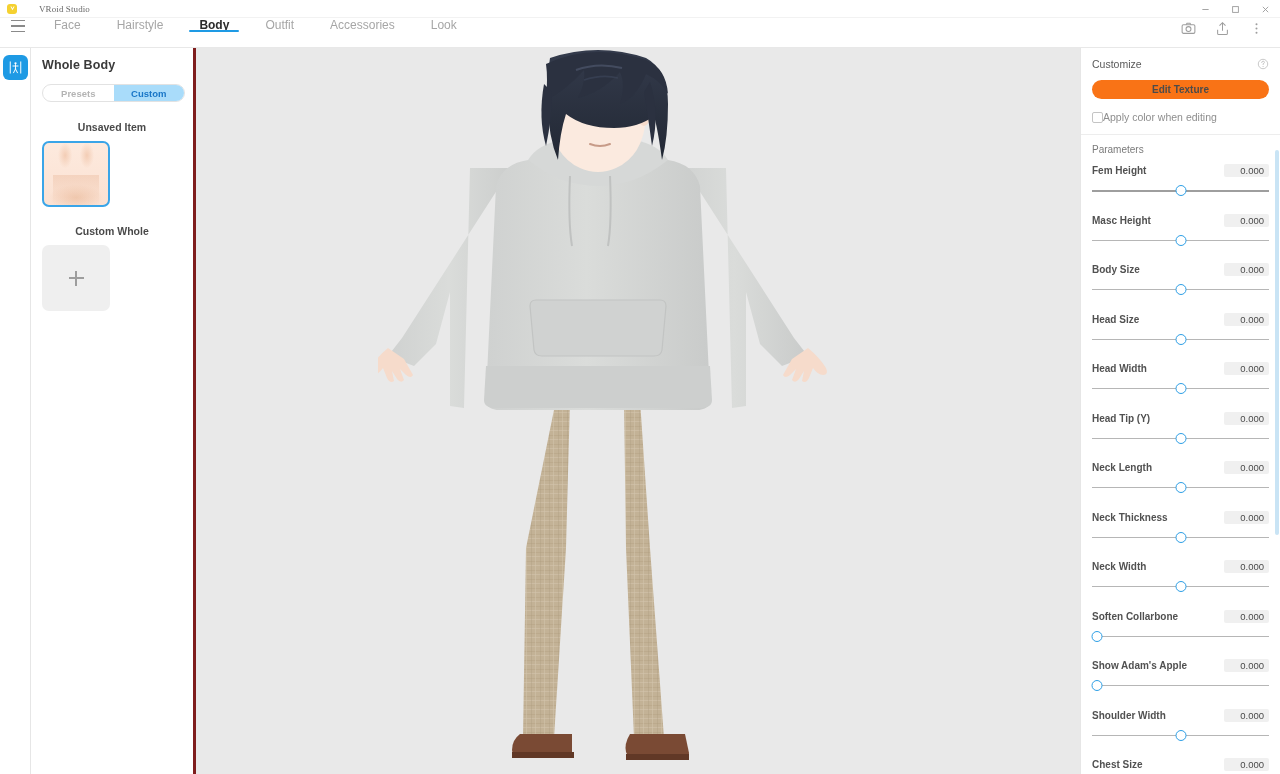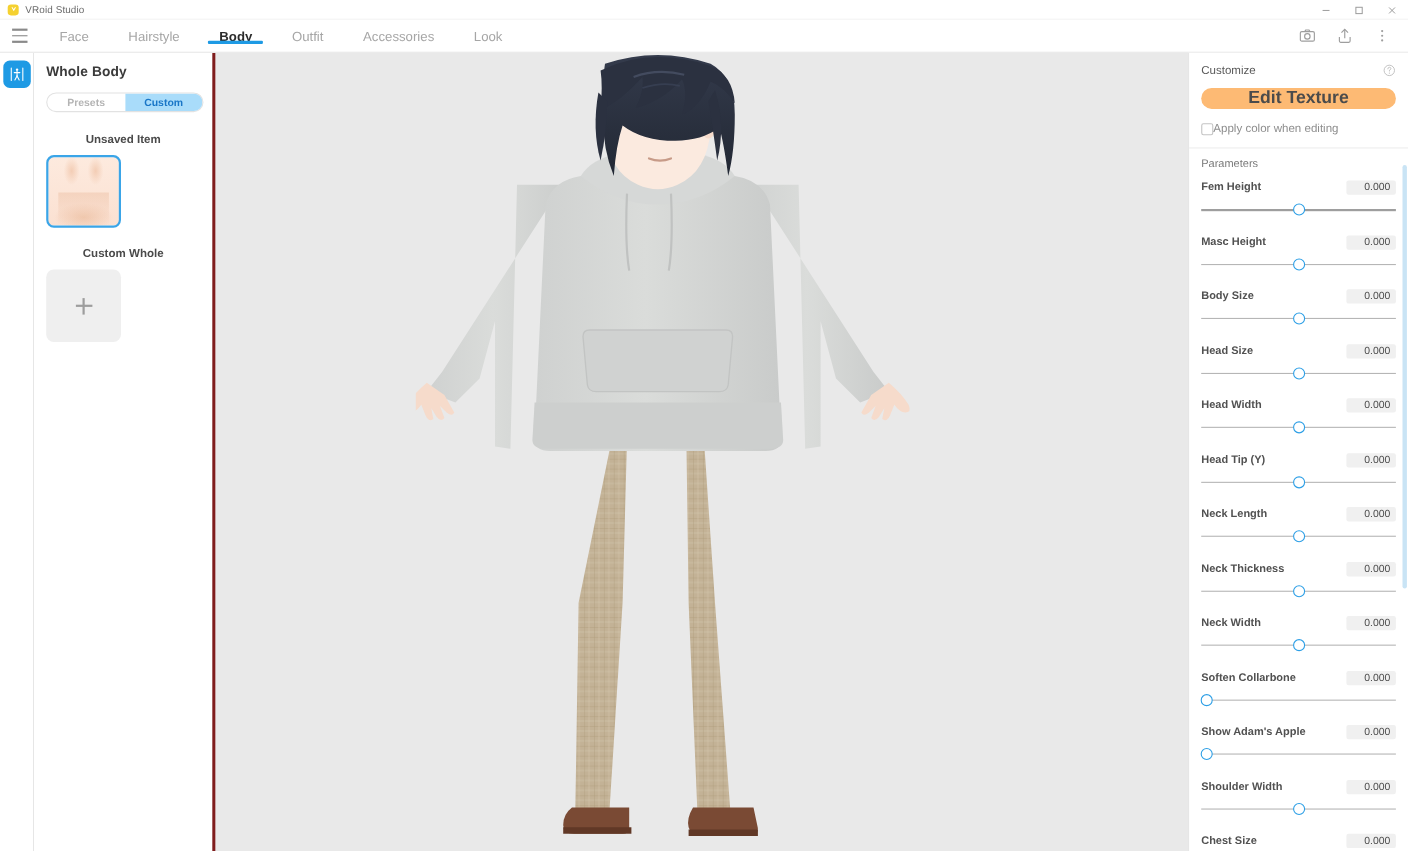--- a/index.html
+++ b/index.html
@@ -21,39 +21,39 @@
   }
   .app-icon {
     width: 10px; height: 10px; margin-left: 7px;
     border-radius: 3px;
     background: #f5d130;
     display: flex; align-items: center; justify-content: center;
     flex: none;
   }
   .app-icon svg { display: block; }
   .app-title {
-    font-size: 9px; color: #6a6a6a; margin-left: 6px;
-    letter-spacing: .1px; white-space: nowrap;
+    font-size: 9px; color: #6a6a6a; margin-left: 22px;
+    letter-spacing: .1px; white-space: nowrap; font-family: Liberation Serif, serif;
   }
   .win-controls {
     position: absolute; right: 0; top: 0; height: 18px;
     display: flex; align-items: center;
   }
   .win-btn {
     width: 30px; height: 18px;
     display: flex; align-items: center; justify-content: center;
     color: #9b9b9b;
   }
   .win-btn svg { display:block; }
 
   
   .tabbar {
     height: 30px; width: 100%;
     background: #ffffff;
-    display: flex; align-items: center;
+    display: flex; align-items: flex-start;
     border-bottom: 1px solid #e8e8e8;
     position: relative;
   }
   .hamburger {
     width: 36px; display: flex; align-items: center; justify-content: center;
     flex: none;
   }
   .hamburger span {
     display:block; width: 14px; height: 1.4px; background: #8a8a8a;
     margin: 2px 0;
@@ -173,23 +173,23 @@
   }
   .rp-head { padding: 10px 11px 11px 11px; }
   .rp-head-row {
     display: flex; align-items: center; justify-content: space-between;
     margin-bottom: 10px;
   }
   .rp-title { font-size: 10.5px; color: #5a5a5a; }
   .help-icon { width: 12px; height: 12px; color:#bdbdbd; }
   .help-icon svg { display:block; }
   .edit-texture-btn {
-    height: 19px; border-radius: 10px; background: #fdba74;
+    height: 19px; border-radius: 10px; background: #f97316;
     display: flex; align-items: center; justify-content: center;
-    font-size: 16px; color: #4b4b4b; font-weight: bold;
+    font-size: 10px; color: #4b4b4b; font-weight: bold;
     margin-bottom: 12px;
   }
   .cb-row { display: flex; align-items: center; gap: 0; }
   .cb-box {
     width: 11px; height: 11px; border: 1.4px solid #c4c4c4; border-radius: 2px;
     background: #fff; flex: none;
   }
   .cb-label { font-size: 10.5px; color: #8e8e8e; }
 
   .rp-divider { height: 1px; background: #ededed; }

